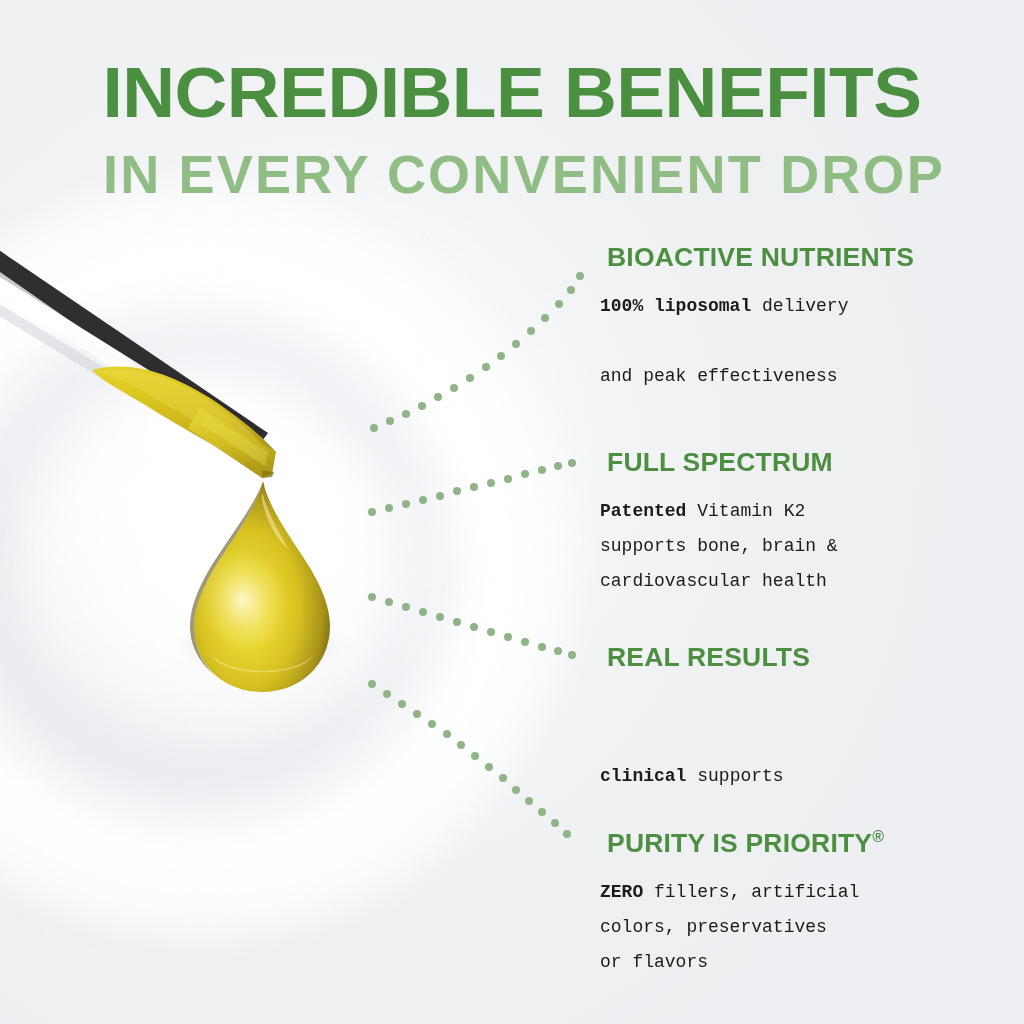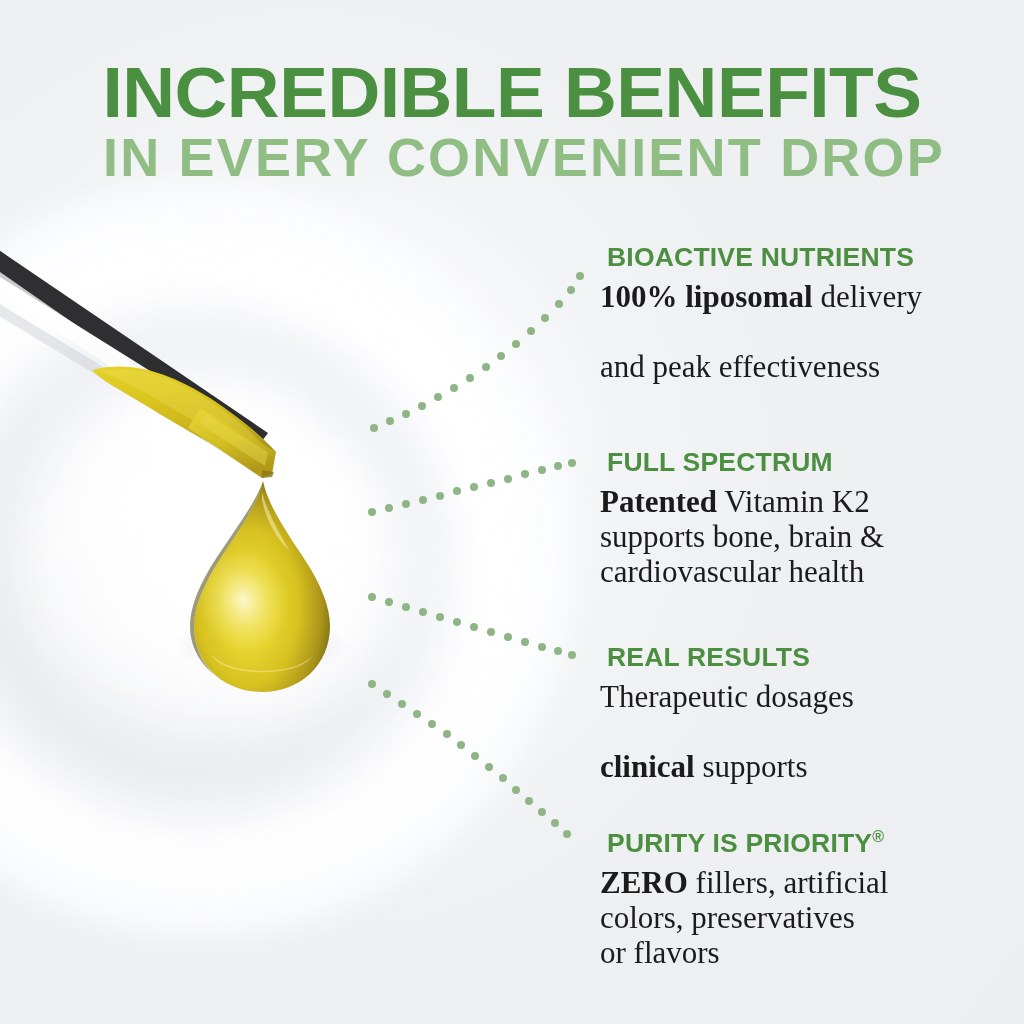--- a/index.html
+++ b/index.html
@@ -70,46 +70,46 @@
     line-height:0.98;
     color:#4b9040;
     transform: scaleX(1.03);
   }
   .title-sub {
     font-family:"Liberation Sans", sans-serif;
     font-weight:700;
     font-size:54px;
     letter-spacing:2.2px;
     line-height:1.05;
-    margin-top:1px;
+    margin-top:18px;
     color:#8fbd84;
     transform: scaleX(1.0);
     padding-left: 24px;
   }
 
   
   .benefits { position:absolute; left:600px; top:243px; width:420px; }
   .benefit { position:absolute; left:0; width:420px; }
   .benefit h3 {
     font-family:"Liberation Sans", sans-serif;
     font-weight:700;
     font-size:26.5px;
     letter-spacing:0.2px;
     color:#4d8f41;
     line-height:1.1;
     white-space:nowrap;
     margin-left:7px;
   }
   .benefit h3 .reg { font-size:16px; vertical-align:super; letter-spacing:0; }
   .benefit p {
-    font-family:Liberation Serif, serif;
-    font-size:31px;
+    font-family:Liberation Mono, monospace;
+    font-size:18px;
     line-height:35px;
     color:#1b1b1b;
-    margin-top:7px;
+    margin-top:17px;
     font-weight:400;
   }
   .benefit p b { font-weight:700; }
 
   
   #dots { position:absolute; left:0; top:0; width:1024px; height:1024px; pointer-events:none; }
 
   
   #dropper { position:absolute; left:0; top:0; width:1024px; height:1024px; pointer-events:none; }
 </style>
@@ -305,21 +305,21 @@
       <p>
         <b>Patented</b><span> Vitamin K2</span><br>
         <span>supports bone, brain &amp;</span><br>
         <span>cardiovascular health</span>
       </p>
     </div>
 
     <div class="benefit" style="top:400px;">
       <h3>REAL RESULTS</h3>
       <p>
-        <span>Therapeutic dosages</span><br>
+        <br>
         <br>
         <b>clinical</b><span> supports</span>
       </p>
     </div>
 
     <div class="benefit" style="top:585px;">
       <h3><span>PURITY IS PRIORITY</span><span class="reg">®</span></h3>
       <p>
         <b>ZERO</b><span> fillers, artificial</span><br>
         <span>colors, preservatives</span><br>

